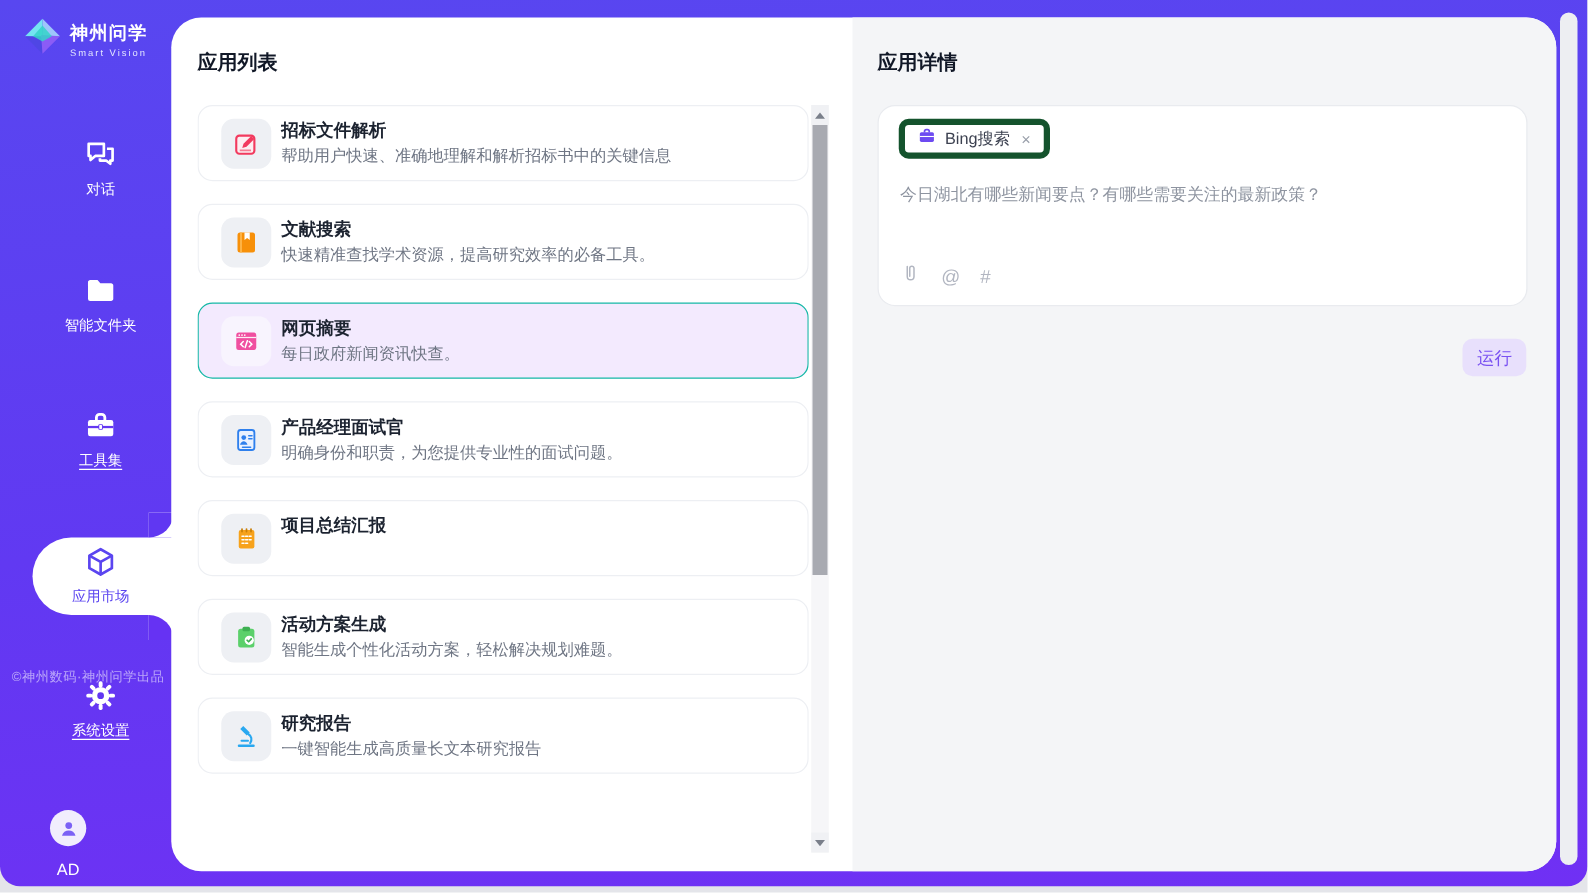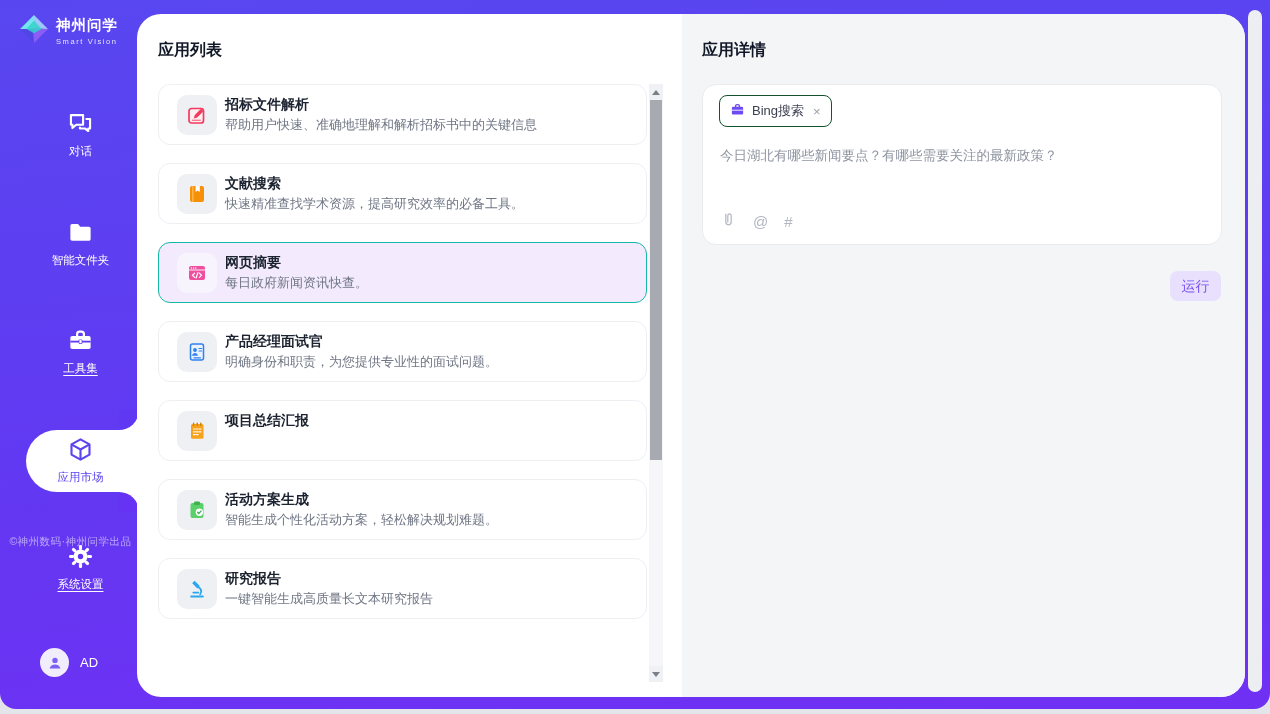--- a/index.html
+++ b/index.html
@@ -31,21 +31,21 @@
   .nav-label.underlined { text-decoration:underline; text-underline-offset:3px; }
   .nav-item.active .nav-label { color:#5b45f0; text-decoration:none; }
   
   .nav-active-bg { position:absolute; left:24px; top:430px; width:113px; height:62px;
     background:#ffffff; border-radius:31px 0 0 31px; }
   .bump-corner { position:absolute; right:0; width:20px; height:20px; background:#fff; }
   .bump-corner.tc { top:410px; } .bump-corner.bc { top:492px; }
   .bump-corner.tc::after { content:""; position:absolute; inset:0; background:#6037f2; border-radius:0 0 20px 0; }
   .bump-corner.bc::after { content:""; position:absolute; inset:0; background:#6632f3; border-radius:0 20px 0 0; }
   .nav-item.active { z-index:3; }
-  .user-row { position:absolute; left:38px; top:648px; display:flex; align-items:center; gap:11px; cursor:pointer; }
+  .user-row { position:absolute; left:38px; top:648px; display:flex; align-items:center; gap:11px; cursor:pointer;flex-direction:column; }
   .avatar-circle { width:29px; height:29px; border-radius:50%; background:#f1edfd; display:flex; align-items:center; justify-content:center; }
   .user-name { font-size:13px; color:#fff; }
   .sidebar-footer { position:absolute; left:0; bottom:11px; width:137px; text-align:center;
     font-size:10.5px; color:rgba(255,255,255,0.55); letter-spacing:.5px; }
   
   .main-card { position:absolute; left:137px; top:14px; width:1108px; height:683px;
     background:#ffffff; border-radius:24px; z-index:2; }
   
   .list-title { position:absolute; left:21px; top:26px; font-size:16px; font-weight:bold; color:#111827; }
   .cards-viewport { position:absolute; left:21px; top:70px; width:489px; height:598px; overflow:hidden; }
@@ -65,21 +65,21 @@
   .tri-up { width:0; height:0; border-left:4px solid transparent; border-right:4px solid transparent; border-bottom:5px solid #7a7f8a; }
   .tri-down { width:0; height:0; border-left:4px solid transparent; border-right:4px solid transparent; border-top:5px solid #7a7f8a; }
   .sb-thumb { position:absolute; left:1px; top:16px; width:12px; height:360px; background:#a8aab1; cursor:grab; }
   
   .detail-panel { position:absolute; left:545px; top:0; width:563px; height:683px;
     background:#f4f5f7; border-radius:0 24px 24px 0; }
   .detail-title { position:absolute; left:20px; top:26px; font-size:16px; font-weight:bold; color:#111827; }
   .composer { position:absolute; left:20px; top:70px; width:520px; height:161px;
     background:#fff; border:1px solid #e9ebef; border-radius:14px; }
   .chip { position:absolute; left:16px; top:10px; height:32px; display:inline-flex; align-items:center;
-    gap:7px; padding:0 10px; border:1px solid #14532d; border-radius:8px; background:#fff; cursor:default; }
+    gap:7px; padding:0 10px; border:5px solid #14532d; border-radius:8px; background:#fff; cursor:default; }
   .chip-label { font-size:13px; color:#3c4150; }
   .chip-close { font-size:13px; color:#9aa0ab; margin-left:2px; cursor:pointer; }
   .query-text { position:absolute; left:17px; top:62px; font-size:13.5px; color:#8e94a0; }
   .composer-icons { position:absolute; left:17px; bottom:12px; display:flex; gap:16px; align-items:center; color:#b9bdc8; }
   .ci-glyph { font-size:15px; line-height:1; cursor:pointer; color:#b2b6c1; }
   .run-btn { position:absolute; right:24px; top:257px; width:51px; height:30px; line-height:30px;
     text-align:center; background:#e8e0fc; color:#7a52f2; font-size:14px; border-radius:8px;
     border:none; cursor:pointer; font-family:inherit; }
 </style>
 </head>

